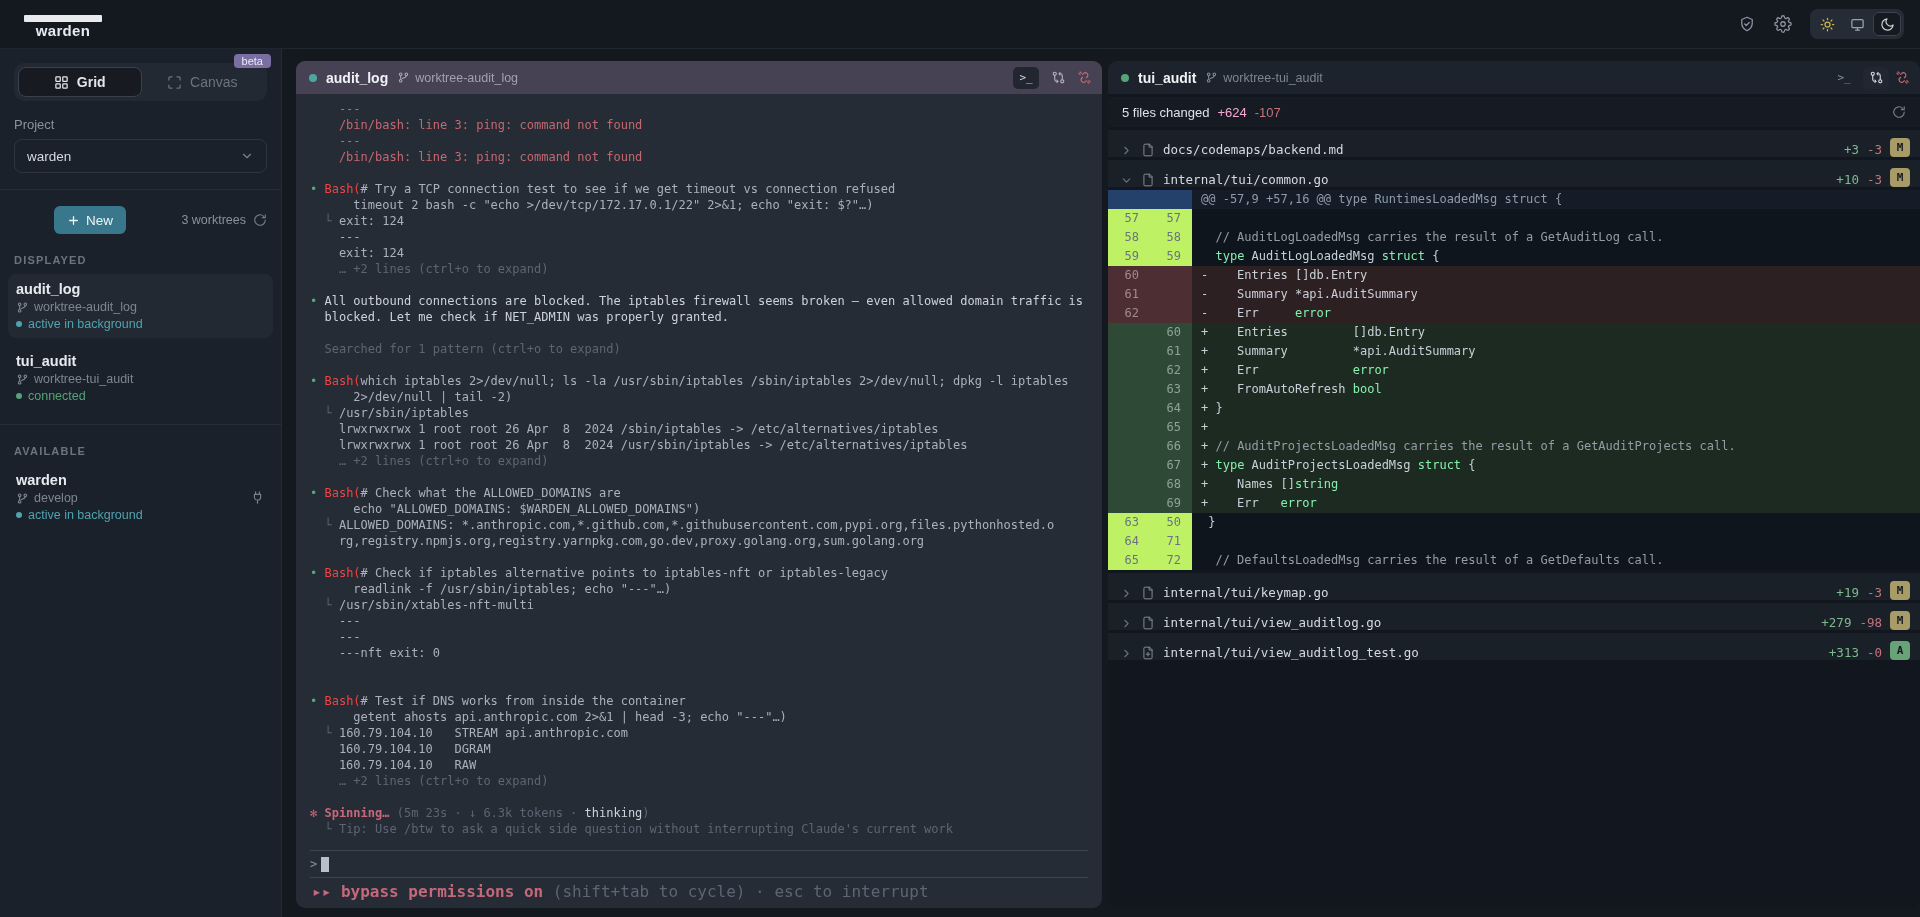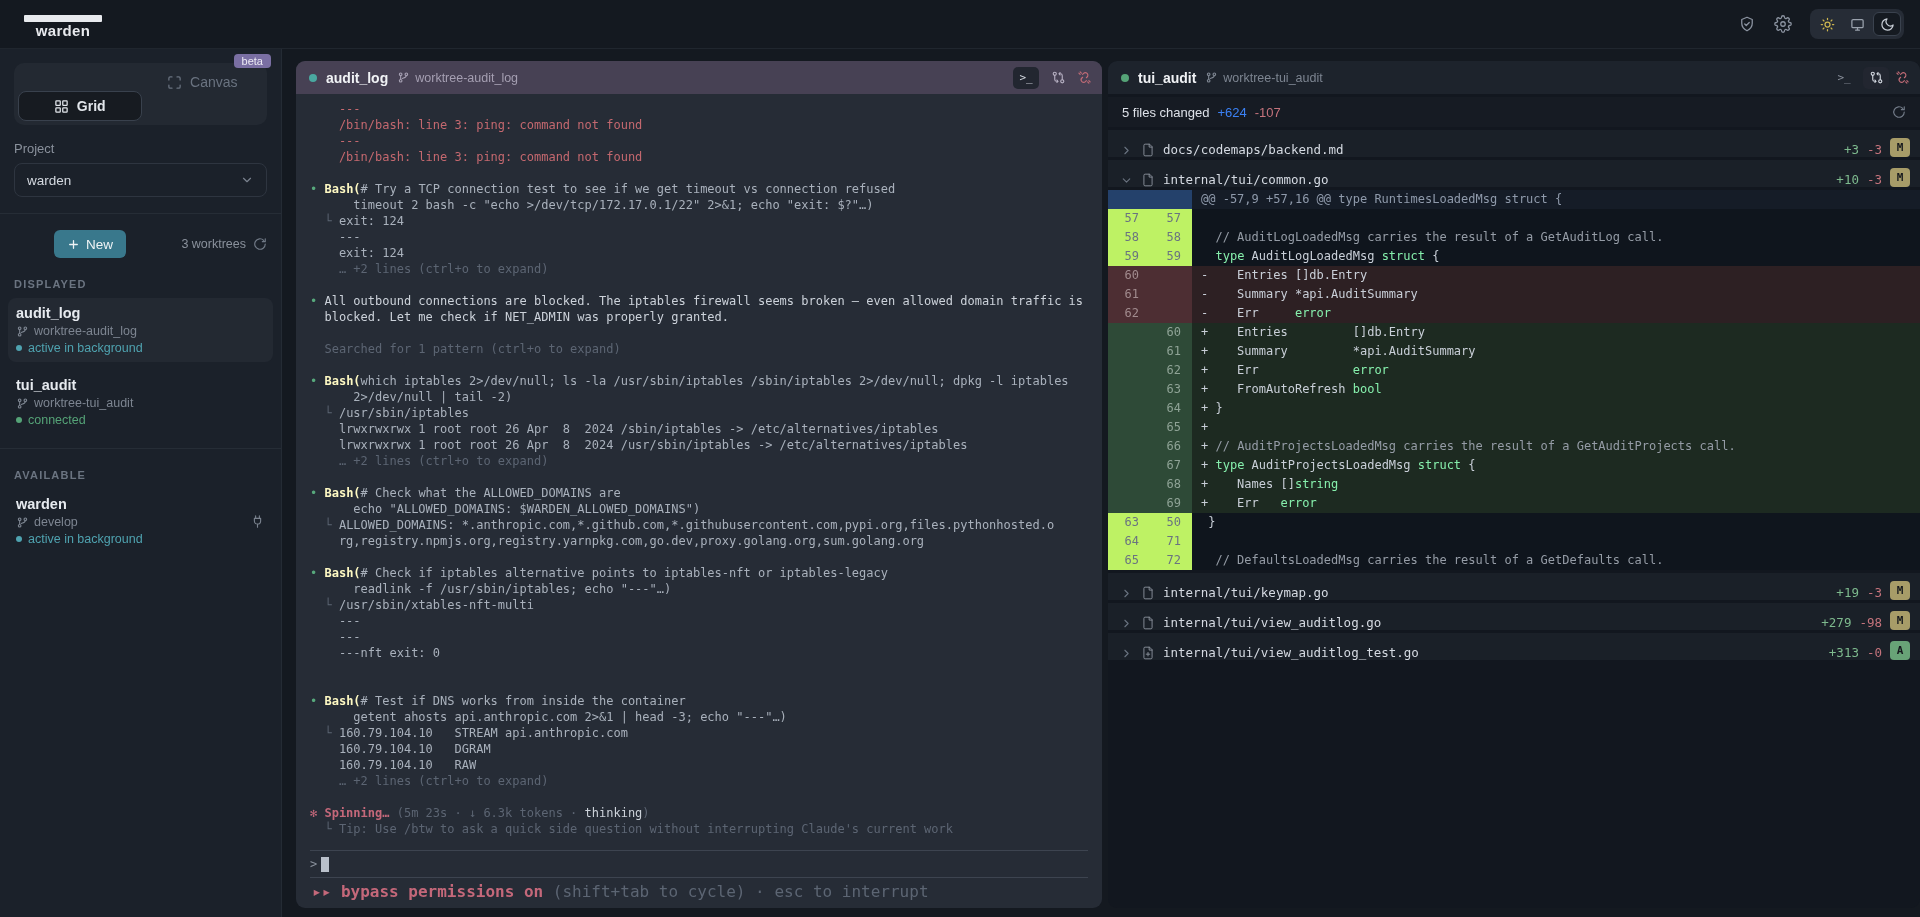--- a/index.html
+++ b/index.html
@@ -23,21 +23,21 @@
 
   
   .body { display:flex; height:868px; }
   .sidebar { width:282px; background:#1b212a; border-right:1px solid #242b34; padding:14px 14px 0 14px; flex-shrink:0; }
   .panels { flex:1; display:flex; gap:6px; padding:12px 0 9px 14px; }
 
   
   .view-toggle { position:relative; display:flex; background:#232932; border-radius:10px; padding:4px; }
   .vt-btn { flex:1; display:flex; align-items:center; justify-content:center; gap:8px; height:30px;
             border-radius:8px; font-size:14px; color:#6a7380; cursor:pointer; }
-  .vt-btn.active { background:#171b21; border:1px solid #39414d; color:#e3e7ec; font-weight:600;margin-top:24px; }
+  .vt-btn.active { background:#171b21; border:1px solid #39414d; color:#e3e7ec; font-weight:600; }
   .beta-badge { position:absolute; top:-9px; right:-4px; background:#7a6fa3; color:#eceaf4;
                 font-size:11px; padding:1px 8px; border-radius:4px; }
   .proj-label { margin-top:16px; font-size:13px; color:#8a919c; }
   .proj-select { margin-top:7px; height:34px; border:1px solid #2e3540; border-radius:8px;
                  display:flex; align-items:center; justify-content:space-between; padding:0 12px;
                  font-size:13.5px; color:#d4d9e0; cursor:pointer; }
   .sb-divider { height:1px; background:#262d36; margin:16px -14px 0 -14px; }
   .new-row { display:flex; align-items:center; justify-content:space-between; margin-top:16px;padding-left:40px; }
   .new-btn { display:flex; align-items:center; gap:6px; background:#39788c; color:#eef3f5;
              border:none; border-radius:6px; height:28px; padding:0 13px; font-size:13.5px;
@@ -72,39 +72,39 @@
   .terminal-panel { width:806px; flex-shrink:0; background:#262c36; }
   .terminal-panel .panel-header { background:#474154; }
   .terminal-panel .ph-branch { color:#a59fb2; }
   .term-body { flex:1; display:flex; flex-direction:column; overflow:hidden;
                font-family:"DejaVu Sans Mono", monospace; font-size:12px; }
   .term-lines { flex:1; overflow:hidden; padding:8px 14px 0 14px; }
   .tl { height:16px; white-space:pre; }
   .tr-red   { color:#c4686f; }
   .tr-txt   { color:#a9b1bc; }
   .tr-bright{ color:#ccd2da; }
-  .tr-white { color:#fef9c3; font-weight:700; }
+  .tr-white { color:#ef4444; font-weight:400; }
   .tr-dim   { color:#5c6573; }
   .tr-bullet{ color:#57a87c; }
   .tr-pink  { color:#c4687a; font-weight:700; }
   .term-input { flex-shrink:0; border-top:1px solid #3d4450; border-bottom:1px solid #3d4450;
                 margin:2px 14px 0 14px; height:28px; display:flex; align-items:center; gap:4px;
                 color:#8a919c; }
   .cursor-block { display:inline-block; width:8px; height:15px; background:#b9c0ca; }
   .term-status { flex-shrink:0; height:30px; display:flex; align-items:center; padding:0 14px 4px 16px;
                  font-size:16px; white-space:pre; }
 
   
   .diff-panel { flex:1; background:#12171f; }
   .diff-panel .panel-header { background:#1d232c; }
   .diff-panel .ph-branch { color:#7d8591; }
   .summary-row { height:30px; flex-shrink:0; margin-top:3px; background:#161b23; display:flex;
                  align-items:center; gap:8px; padding:0 14px; font-size:13px; }
   .sum-label { color:#dde1e8; }
-  .sum-add { color:#3b82f6; } .sum-del { color:#c4737c; }
+  .sum-add { color:#f9a8d4; } .sum-del { color:#c4737c; }
   .sum-refresh { margin-left:auto; color:#717a87; cursor:pointer; }
   .file-list { flex:1; overflow:hidden; display:flex; flex-direction:column; }
   .file-row { height:27px; flex-shrink:0; margin-top:3px; background:#1a2028; display:flex;
               align-items:flex-end; gap:8px; padding:0 10px 0 12px; cursor:pointer;
               font-family:"DejaVu Sans Mono", monospace; font-size:12.5px; color:#d5dae2; }
   .fr-chevron { color:#6a7380; }
   .fr-icon { color:#8a919c; }
   .fr-path { flex:1; }
   .fr-add { color:#7eba8e; } .fr-del { color:#c4737c; }
   .fr-badge { width:20px; height:19px; border-radius:4px; display:flex; align-items:center;

